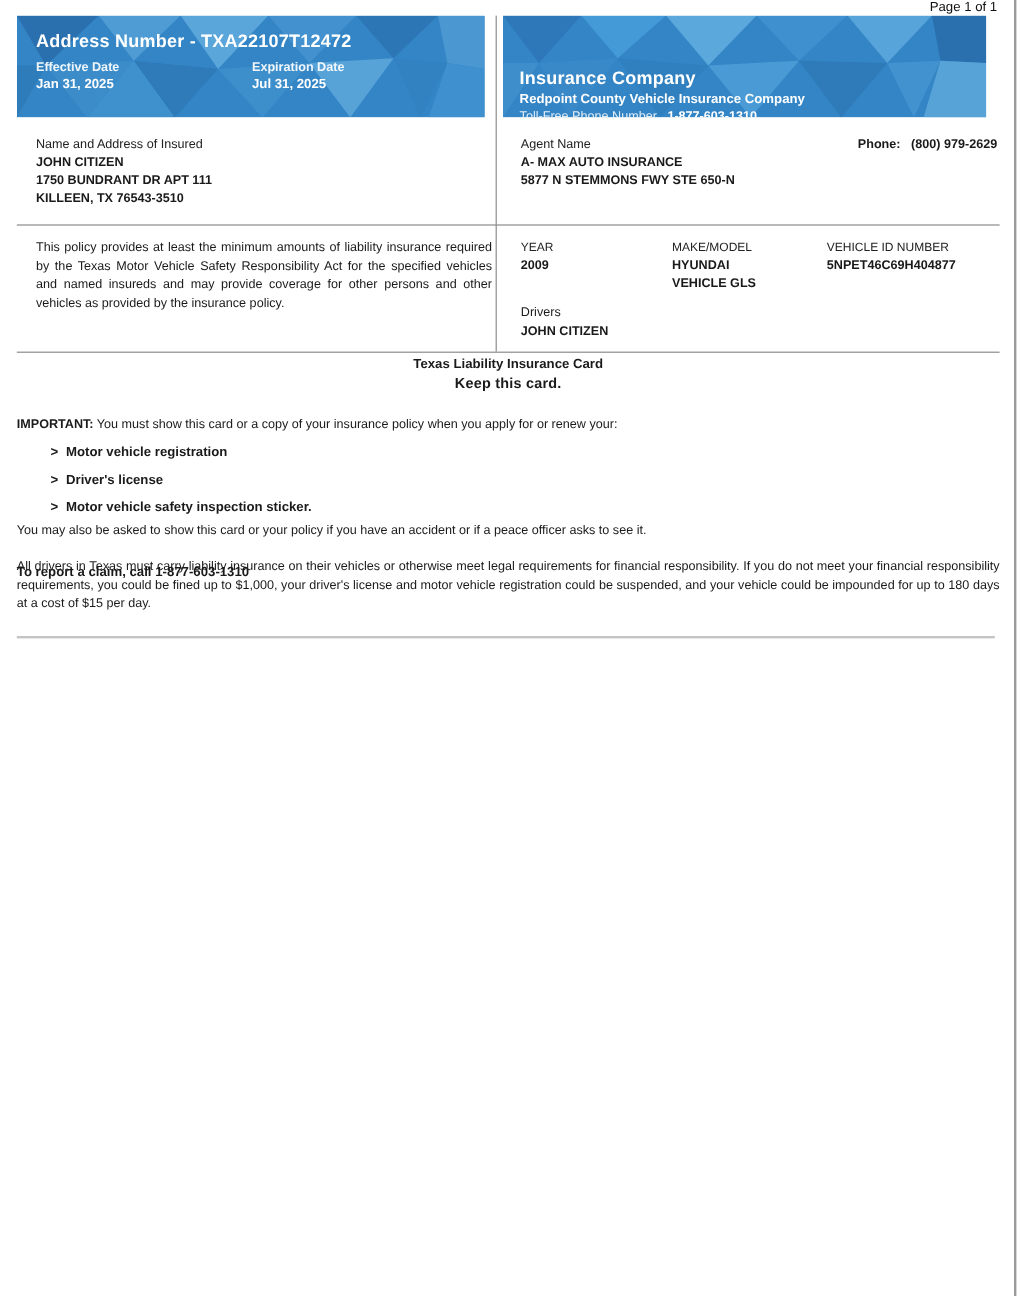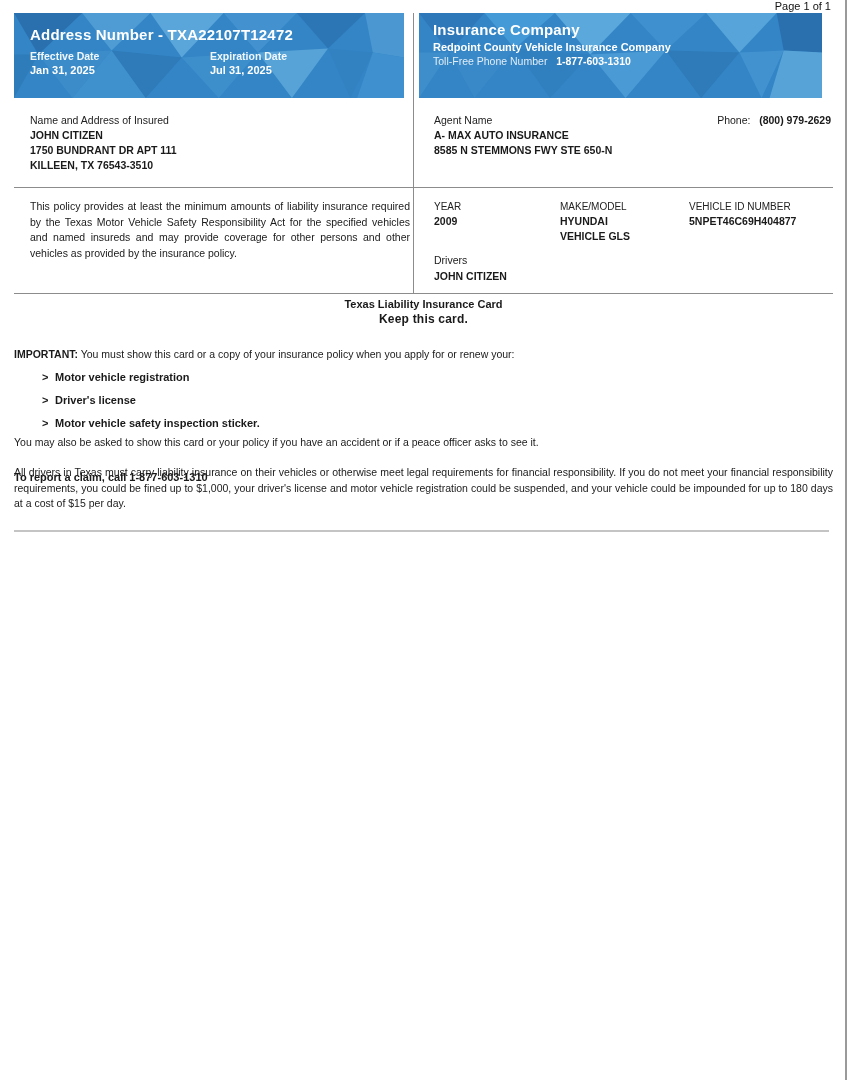--- a/index.html
+++ b/index.html
@@ -13,21 +13,21 @@
 
   .doc{position:absolute;left:14px;top:13px;width:819px;}
 
   
   .hdr-block{position:absolute;top:0;height:85px;color:#fff;overflow:hidden;}
   .hdr-left{left:0;width:390px;}
   .hdr-right{left:405px;width:403px;}
   .poly-bg{position:absolute;inset:0;width:100%;height:100%;}
   .hdr-content{position:relative;z-index:1;}
   .hdr-left .hdr-content{padding:13px 16px 0;}
-  .hdr-right .hdr-content{padding:8px 14px 0;}
+  .hdr-right .hdr-content{padding:8px 14px 0;margin-top:36px;}
   .policy-title{font-size:15px;font-weight:bold;letter-spacing:.2px;}
   .date-row{display:flex;margin-top:7px;}
   .date-col1{width:180px;}
   .hdr-label{font-size:10.5px;font-weight:bold;color:rgba(255,255,255,.92);}
   .hdr-value{font-size:11px;font-weight:bold;margin-top:2px;}
   .company-title{font-size:15px;font-weight:bold;letter-spacing:.2px;}
   .company-name{font-size:11px;font-weight:bold;margin-top:3px;}
   .tollfree{font-size:10.5px;margin-top:2px;}
   .tollfree .lbl{color:rgba(255,255,255,.85);}
   .tollfree .val{font-weight:bold;}
@@ -40,21 +40,21 @@
   .h-div-2{top:280px;}
   .h-light-divider{position:absolute;left:0;top:517px;width:815px;height:2px;background:#c4c4c4;}
 
   
   .sec{position:absolute;font-size:10.5px;line-height:15px;}
   .insured-sec{left:16px;top:100px;width:370px;}
   .agent-sec{left:420px;top:100px;width:399px;}
   .sec .label{font-weight:normal;color:#222;}
   .sec .bold-line{font-weight:bold;}
   .phone-line{position:absolute;right:2px;top:0;}
-  .phone-line .lbl{font-weight:normal;}
+  .phone-line .lbl{font-weight:bold;}
   .phone-line .val{font-weight:bold;text-align:right;}
 
   .policy-text-sec{left:16px;top:186px;width:380px;font-size:10.5px;line-height:15.5px;text-align:justify;}
 
   .vehicle-sec{left:420px;top:186px;width:399px;font-size:10.5px;line-height:15px;}
   .veh-grid{display:flex;}
   .veh-col-year{width:126px;}
   .veh-col-make{width:129px;}
   .veh-col-vin{flex:1;}
   .veh-label{font-size:10px;color:#222;}
@@ -155,21 +155,21 @@
   <div class="sec insured-sec">
     <div class="label">Name and Address of Insured</div>
     <div class="bold-line">JOHN CITIZEN</div>
     <div class="bold-line">1750 BUNDRANT DR APT 111</div>
     <div class="bold-line">KILLEEN, TX 76543-3510</div>
   </div>
 
   <div class="sec agent-sec">
     <div class="label">Agent Name</div>
     <div class="bold-line">A- MAX AUTO INSURANCE</div>
-    <div class="bold-line">8585 N STEMMONS FWY STE 650-N</div>
+    <div class="bold-line">5877 N STEMMONS FWY STE 650-N</div>
     <div class="phone-line">
       <span class="lbl">Phone:</span>
       <span>&nbsp;</span>
       <span class="val">(800) 979-2629</span>
     </div>
   </div>
 
   <div class="sec policy-text-sec">This policy provides at least the minimum amounts of liability insurance required by the Texas Motor Vehicle Safety Responsibility Act for the specified vehicles and named insureds and may provide coverage for other persons and other vehicles as provided by the insurance policy.</div>
 
   <div class="sec vehicle-sec">

